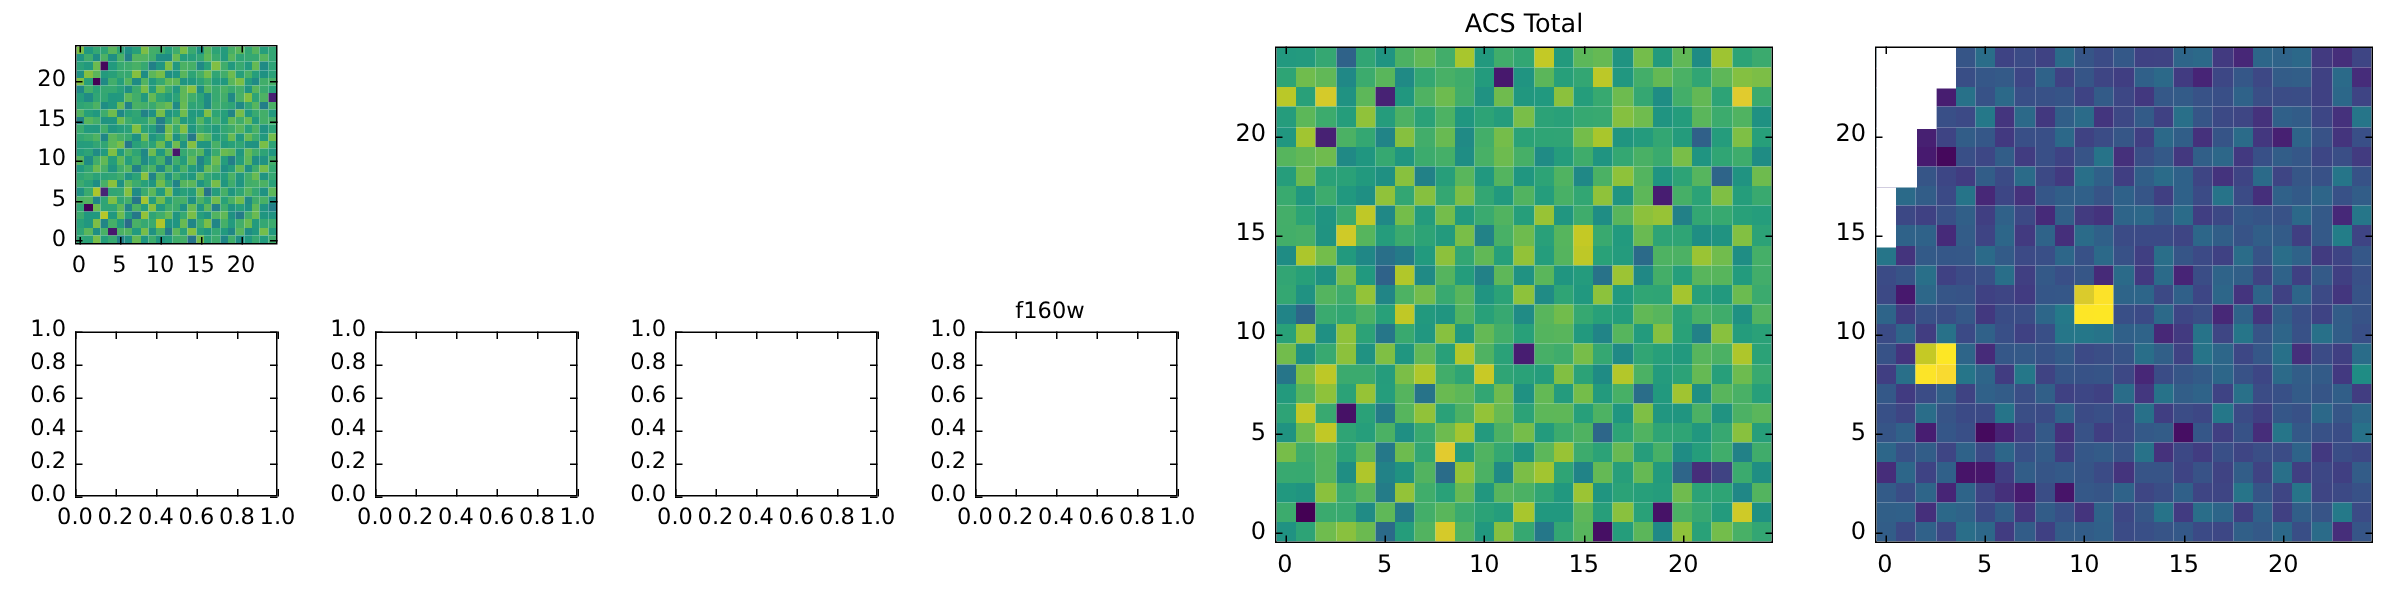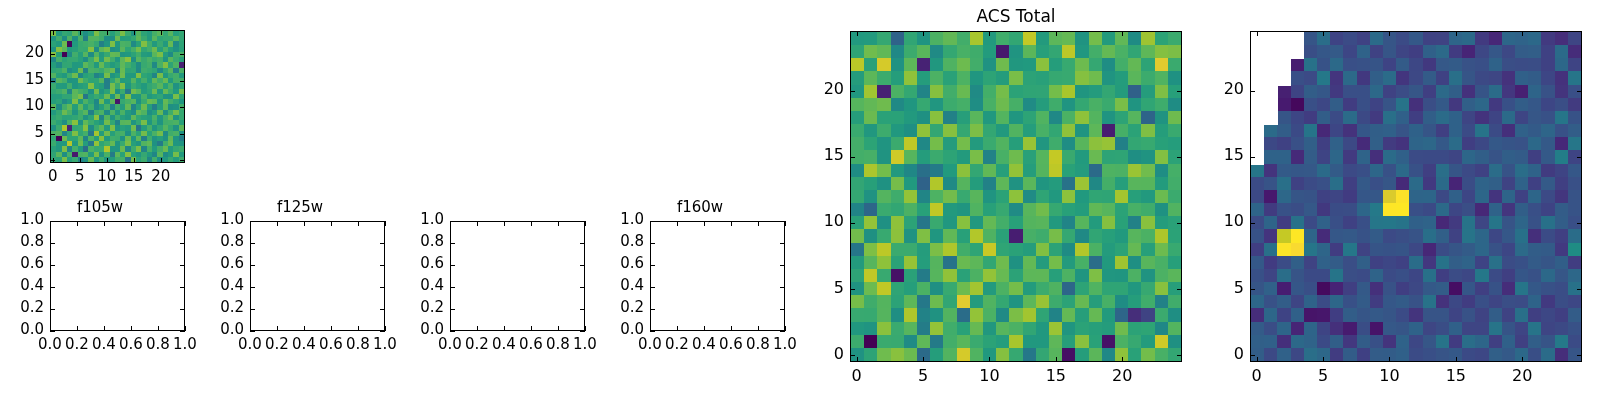--- a/index.html
+++ b/index.html
@@ -677,21 +677,20 @@
     <div class="tick" style="left: 133.7px; top: 30px; width: 1px; height: 5px;"></div>
     <div class="tick" style="left: 160.7px; top: 30px; width: 1px; height: 5px;"></div>
     <div class="tick" style="left: 180px; top: 160.34px; width: 5px; height: 1px;"></div>
     <div class="tick" style="left: 180px; top: 133.74px; width: 5px; height: 1px;"></div>
     <div class="tick" style="left: 180px; top: 107.14px; width: 5px; height: 1px;"></div>
     <div class="tick" style="left: 180px; top: 80.54px; width: 5px; height: 1px;"></div>
     <div class="tick" style="left: 180px; top: 53.94px; width: 5px; height: 1px;"></div>
   </div>
 
 <div class="panel" style="left:0;top:190px;width:200px;height:210px;">
-  <div class="title" style="left:10px;top:8px;width:180px;font-size:15px;">f105w</div>
   <div class="axes" id="ax-f105w" style="left:50px;top:31px;width:135px;height:110px;"></div>
   <div id="ytl-f105w"></div>
   <div id="xtl-f105w"></div>
 <div class="tick" style="left: 50px; top: 136px; width: 1px; height: 5px;"></div>
     <div class="tl xtl" style="left: 20px; top: 145px; width: 60px; font-size: 15px;">0.0</div>
     <div class="tick" style="left: 77px; top: 136px; width: 1px; height: 5px;"></div>
     <div class="tl xtl" style="left: 47px; top: 145px; width: 60px; font-size: 15px;">0.2</div>
     <div class="tick" style="left: 104px; top: 136px; width: 1px; height: 5px;"></div>
     <div class="tl xtl" style="left: 74px; top: 145px; width: 60px; font-size: 15px;">0.4</div>
     <div class="tick" style="left: 131px; top: 136px; width: 1px; height: 5px;"></div>
@@ -720,21 +719,20 @@
     <div class="tick" style="left: 185px; top: 31px; width: 1px; height: 5px;"></div>
     <div class="tick" style="left: 180px; top: 141px; width: 5px; height: 1px;"></div>
     <div class="tick" style="left: 180px; top: 119px; width: 5px; height: 1px;"></div>
     <div class="tick" style="left: 180px; top: 97px; width: 5px; height: 1px;"></div>
     <div class="tick" style="left: 180px; top: 75px; width: 5px; height: 1px;"></div>
     <div class="tick" style="left: 180px; top: 53px; width: 5px; height: 1px;"></div>
     <div class="tick" style="left: 180px; top: 31px; width: 5px; height: 1px;"></div>
   </div>
 
 <div class="panel" style="left:200px;top:190px;width:200px;height:210px;">
-  <div class="title" style="left:10px;top:8px;width:180px;font-size:15px;">f125w</div>
   <div class="axes" id="ax-f125w" style="left:50px;top:31px;width:135px;height:110px;"></div>
   <div id="ytl-f125w"></div>
   <div id="xtl-f125w"></div>
 <div class="tick" style="left: 50px; top: 136px; width: 1px; height: 5px;"></div>
     <div class="tl xtl" style="left: 20px; top: 145px; width: 60px; font-size: 15px;">0.0</div>
     <div class="tick" style="left: 77px; top: 136px; width: 1px; height: 5px;"></div>
     <div class="tl xtl" style="left: 47px; top: 145px; width: 60px; font-size: 15px;">0.2</div>
     <div class="tick" style="left: 104px; top: 136px; width: 1px; height: 5px;"></div>
     <div class="tl xtl" style="left: 74px; top: 145px; width: 60px; font-size: 15px;">0.4</div>
     <div class="tick" style="left: 131px; top: 136px; width: 1px; height: 5px;"></div>

